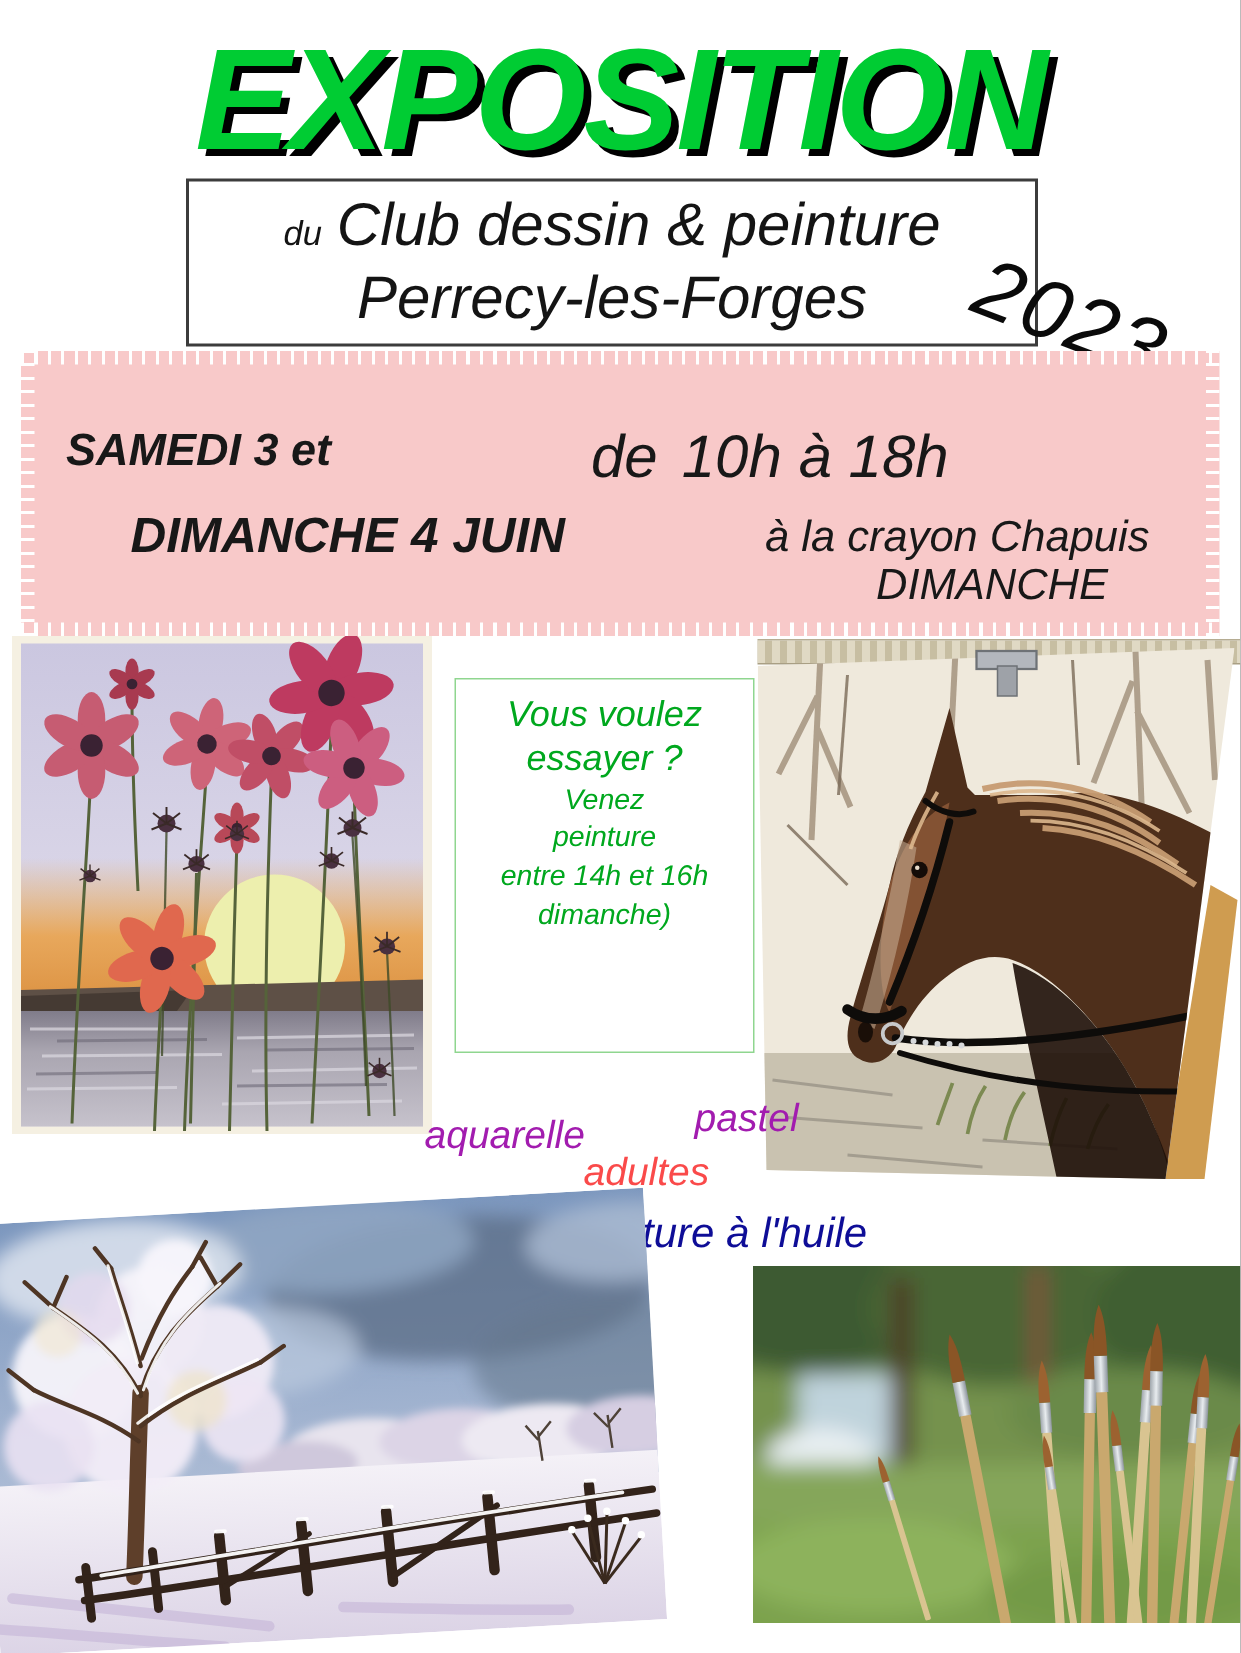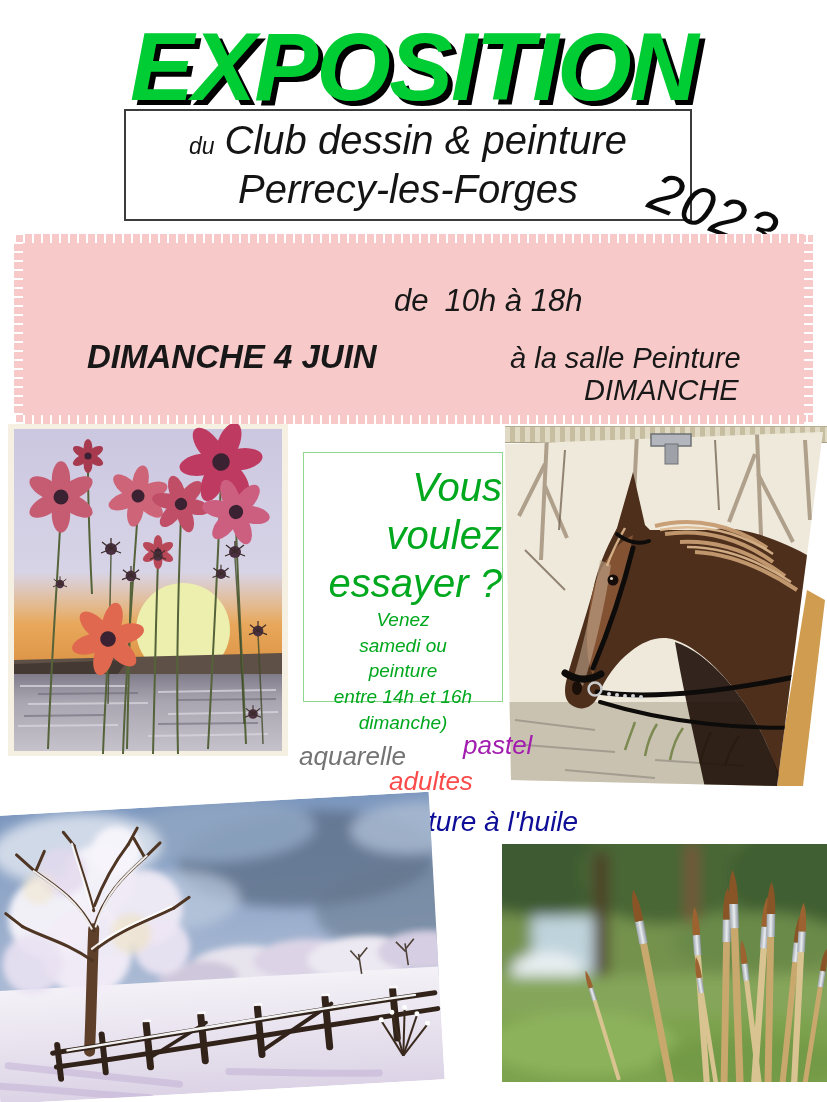--- a/index.html
+++ b/index.html
@@ -5,55 +5,55 @@
   html,body{margin:0;padding:0;background:#888;}
   .page{position:relative;width:827px;height:1102px;background:#fff;overflow:hidden;
         font-family:"Liberation Sans",sans-serif;margin:0 auto;font-style:italic;}
   .abs{position:absolute;}
 
   
   .title{left:0;right:0;top:12px;text-align:center;font-size:96px;font-weight:700;
          letter-spacing:-2px;color:#00CC33;text-shadow:5px 5px 0 #000;white-space:nowrap;}
 
   
-  .subbox{left:124px;top:109px;width:564px;height:108px;border:2px solid #3c3c3c;
+  .subbox{left:124px;top:119px;width:564px;height:108px;border:2px solid #3c3c3c;
           display:flex;flex-direction:column;justify-content:center;align-items:center;
           font-size:40px;color:#141414;line-height:1.22;background:#fff;}
   .subbox .du{font-size:23px;margin-right:10px;}
 
   .year{left:664px;top:158px;font-size:56px;color:#0a0a0a;transform:rotate(21deg);
         transform-origin:left top;letter-spacing:2px;}
 
   
   .banner{left:14px;top:234px;width:799px;height:190px;background:#F8C9C9;color:#181818;}
   .banner::before{content:"";position:absolute;inset:0;pointer-events:none;
     background-image:
       repeating-linear-gradient(90deg,#fff 0 2px,rgba(255,255,255,0) 2px 9px),
       repeating-linear-gradient(90deg,#fff 0 2px,rgba(255,255,255,0) 2px 9px),
       repeating-linear-gradient(0deg,#fff 0 2px,rgba(255,255,255,0) 2px 9px),
       repeating-linear-gradient(0deg,#fff 0 2px,rgba(255,255,255,0) 2px 9px);
     background-size:100% 9px,100% 9px,9px 100%,9px 100%;
     background-position:top,bottom,left,right;background-repeat:no-repeat;}
   .b-sam{left:30px;top:50px;font-size:30px;font-weight:700;}
-  .b-hours{left:380px;top:49px;font-size:31px;}
+  .b-hours{left:380px;top:49px;font-size:40px;}
   .b-hours .pref{margin-right:16px;}
   .b-dim{left:73px;top:104px;font-size:33px;font-weight:700;}
   .b-ven1{left:496px;top:108px;font-size:29px;}
   .b-ven2{left:570px;top:140px;font-size:29px;}
 
   
   .invite{left:303px;top:452px;width:200px;height:250px;border:1px solid #8fd68f;
           text-align:center;color:#00A81E;background:#fff;padding-top:10px;box-sizing:border-box;}
-  .invite .h{font-size:40px;line-height:1.2;text-align:right;}
+  .invite .h{font-size:24px;line-height:1.2;}
   .invite .s{font-size:19px;line-height:1.35;}
   .invite .s:first-of-type{margin-top:6px;}
 
   
   .lbl{font-size:26px;white-space:nowrap;}
-  .lbl-aqua{left:299px;top:741px;color:#737373;}
+  .lbl-aqua{left:283px;top:741px;color:#a21caf;}
   .lbl-pastel{left:463px;top:730px;color:#a21caf;}
   .lbl-crayon{left:389px;top:766px;color:#FA4A4A;}
   .lbl-huile{left:372px;top:806px;color:#0E0D97;font-size:28px;}
 
   
   .art-flowers{left:8px;top:424px;width:280px;height:332px;}
   .rope{left:505px;top:426px;width:322px;height:15px;
         background:repeating-linear-gradient(90deg,#e0d9c4 0 5px,#c7bea2 5px 10px);
         border-top:1px solid #b5ac92;border-bottom:1px solid #a99f84;}
   .art-horse{left:505px;top:430px;width:322px;height:358px;}
@@ -72,25 +72,26 @@
   <div class="abs subbox">
     <div>
       <span class="du">du</span><span>Club dessin &amp; peinture</span>
     </div>
     <div>Perrecy-les-Forges</div>
   </div>
 
   <div class="abs year">2023</div>
 
   <div class="abs banner">
+    <div class="abs b-sam">SAMEDI 3 et</div>
     <div class="abs b-hours">
       <span class="pref">de</span><span>10h à 18h</span>
     </div>
     <div class="abs b-dim">DIMANCHE 4 JUIN</div>
-    <div class="abs b-ven1">à la salle Peinture</div>
+    <div class="abs b-ven1">à la crayon Chapuis</div>
     <div class="abs b-ven2">DIMANCHE</div>
   </div>
 
   <div class="abs art-flowers">
     <svg width="280" height="332" viewBox="0 0 280 332" preserveAspectRatio="none">
       <defs>
         <linearGradient id="fsky" x1="0" y1="0" x2="0" y2="1">
           <stop offset="0" stop-color="#CBC7E0"></stop>
             <stop offset="0.6" stop-color="#DCD8E9"></stop>
             <stop offset="1" stop-color="#EAE4E4"></stop>
@@ -178,21 +179,20 @@
       <use href="#fseed" transform="translate(250,207) scale(0.9)"></use>
       <use href="#fseed" transform="translate(245,290) scale(0.8)"></use>
       <use href="#fseed" transform="translate(52,160) scale(0.7)"></use>
     </svg>
   </div>
 
   <div class="abs invite">
     <div class="h">Vous voulez</div>
     <div class="h">essayer ?</div>
     <div class="s">Venez</div>
-    <div class="s">samedi ou</div>
     <div class="s">peinture</div>
     <div class="s">entre 14h et 16h</div>
     <div class="s">dimanche)</div>
   </div>
 
   <div class="abs rope"></div>
   <div class="abs art-horse">
     <svg width="322" height="358" viewBox="0 0 322 358" preserveAspectRatio="none">
       <defs>
         <clipPath id="hclip">

